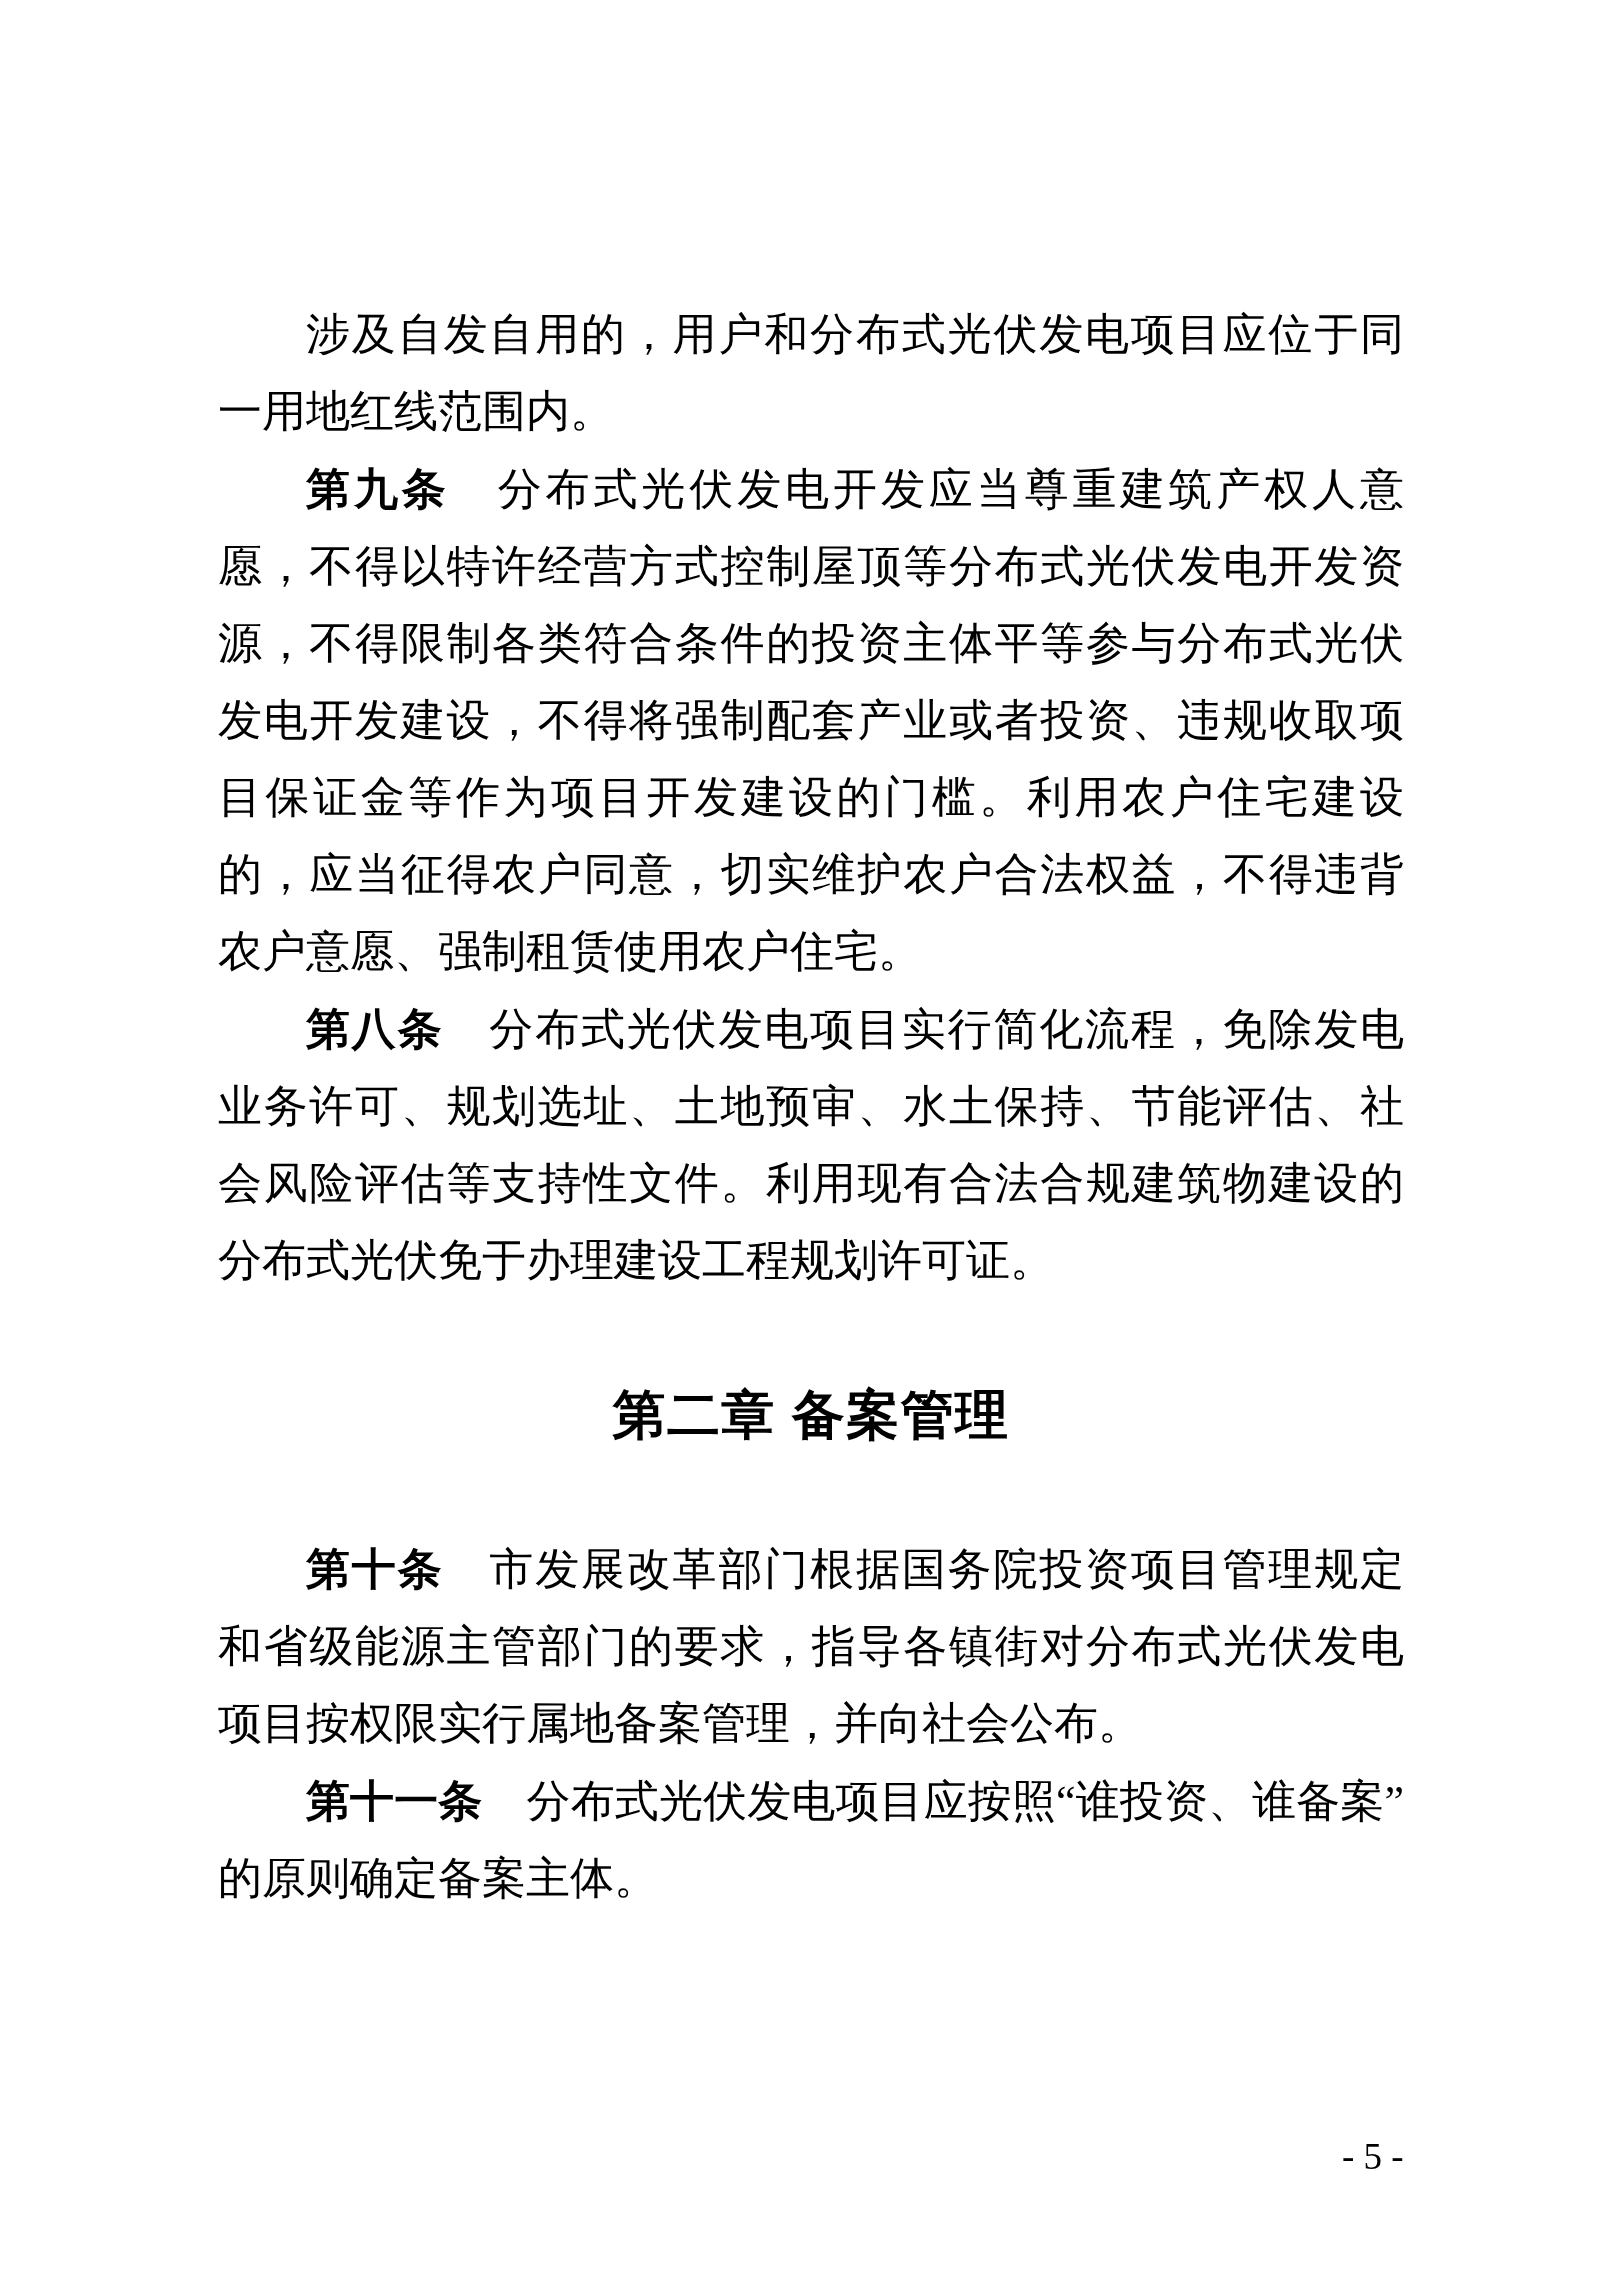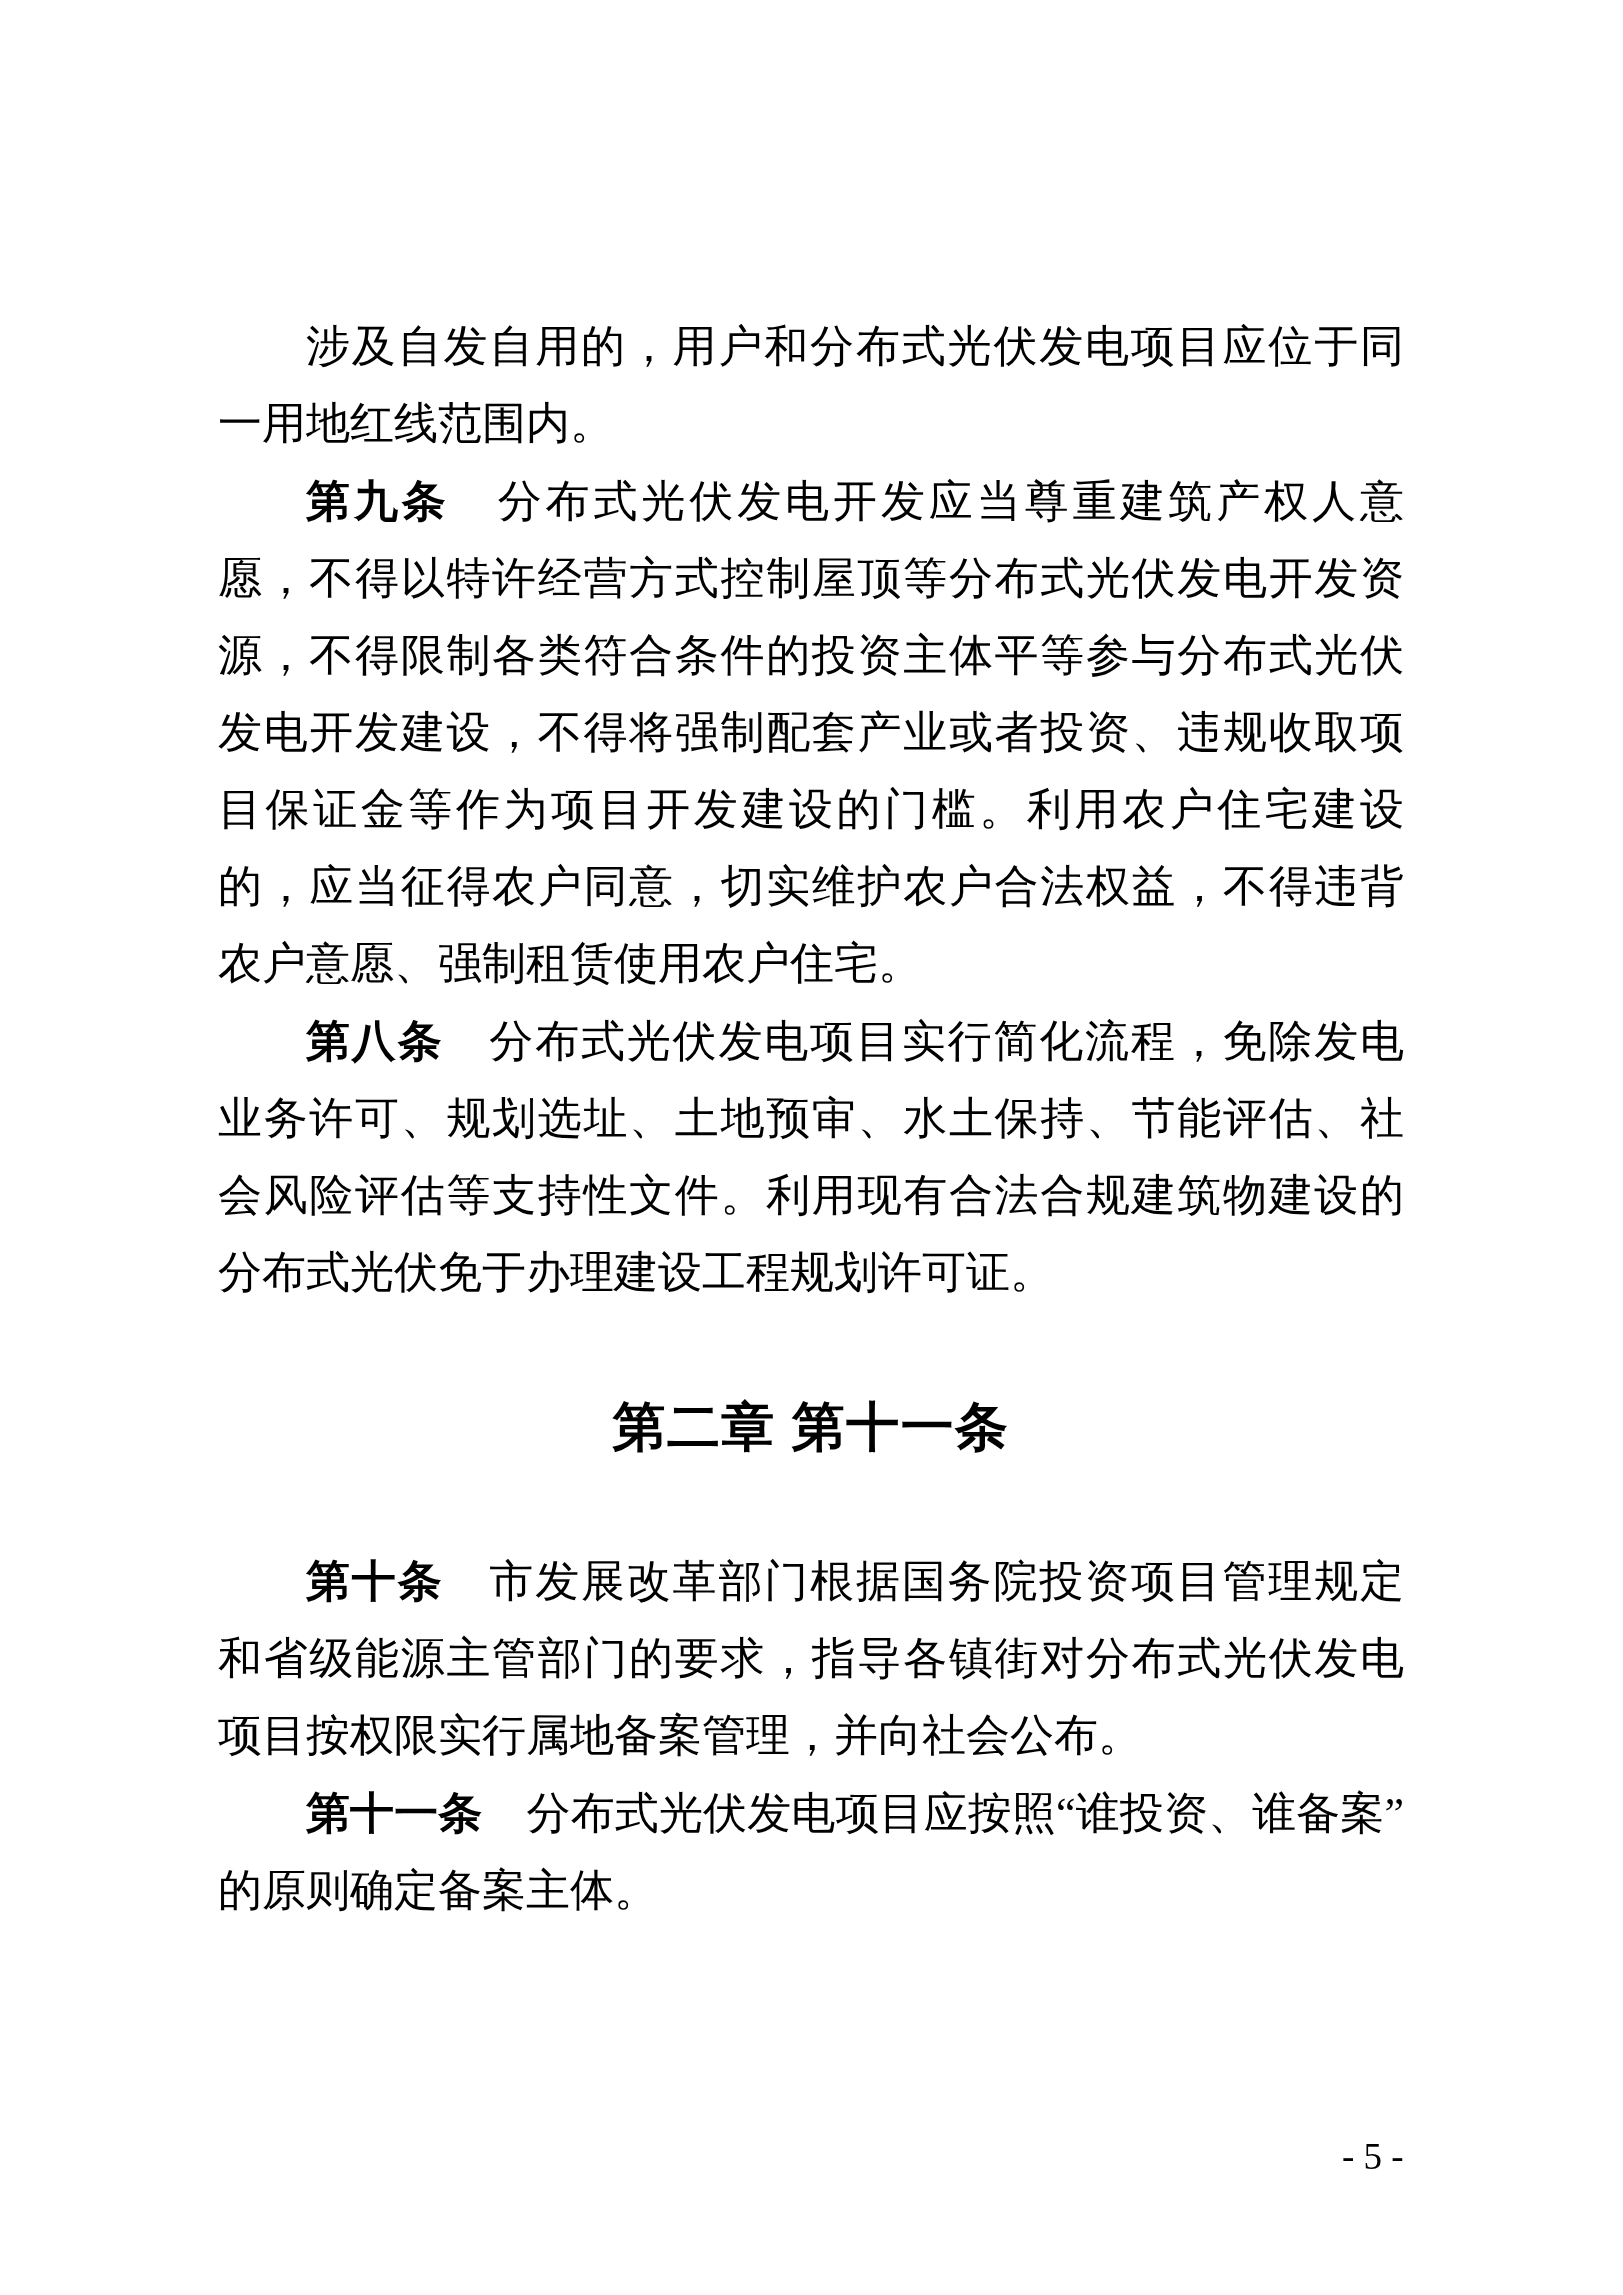--- a/index.html
+++ b/index.html
@@ -13,21 +13,21 @@
     width: 1623px;
     height: 2295px;
     background: #ffffff;
     color: #000000;
     font-family: "Liberation Serif", serif;
     overflow: hidden;
   }
   .doc {
     position: absolute;
     left: 218px;
-    top: 308px;
+    top: 296px;
     width: 1186px;
   }
   .doc p {
     margin: 0;
     font-size: 44px;
     line-height: 77px;
     text-align: justify;
     text-justify: inter-ideograph;
     text-indent: 2em;
     word-break: break-all;
@@ -62,21 +62,21 @@
 
 <div class="page">
   <div class="doc">
 
     <p><span>涉及自发自用的，用户和分布式光伏发电项目应位于同一用地红线范围内。</span></p>
 
     <p><span class="term">第九条</span><span>　分布式光伏发电开发应当尊重建筑产权人意愿，不得以特许经营方式控制屋顶等分布式光伏发电开发资源，不得限制各类符合条件的投资主体平等参与分布式光伏发电开发建设，不得将强制配套产业或者投资、违规收取项目保证金等作为项目开发建设的门槛。利用农户住宅建设的，应当征得农户同意，切实维护农户合法权益，不得违背农户意愿、强制租赁使用农户住宅。</span></p>
 
     <p><span class="term">第八条</span><span>　分布式光伏发电项目实行简化流程，免除发电业务许可、规划选址、土地预审、水土保持、节能评估、社会风险评估等支持性文件。利用现有合法合规建筑物建设的分布式光伏免于办理建设工程规划许可证。</span></p>
 
-    <h2 class="chapter">第二章 第十一条</h2>
+    <h2 class="chapter">第二章 备案管理</h2>
 
     <p><span class="term">第十条</span><span>　市发展改革部门根据国务院投资项目管理规定和省级能源主管部门的要求，指导各镇街对分布式光伏发电项目按权限实行属地备案管理，并向社会公布。</span></p>
 
     <p><span class="term">第十一条</span><span>　分布式光伏发电项目应按照“谁投资、谁备案”的原则确定备案主体。</span></p>
 
   </div>
 
   <div class="pagenum">- 5 -</div>
 </div>
 

